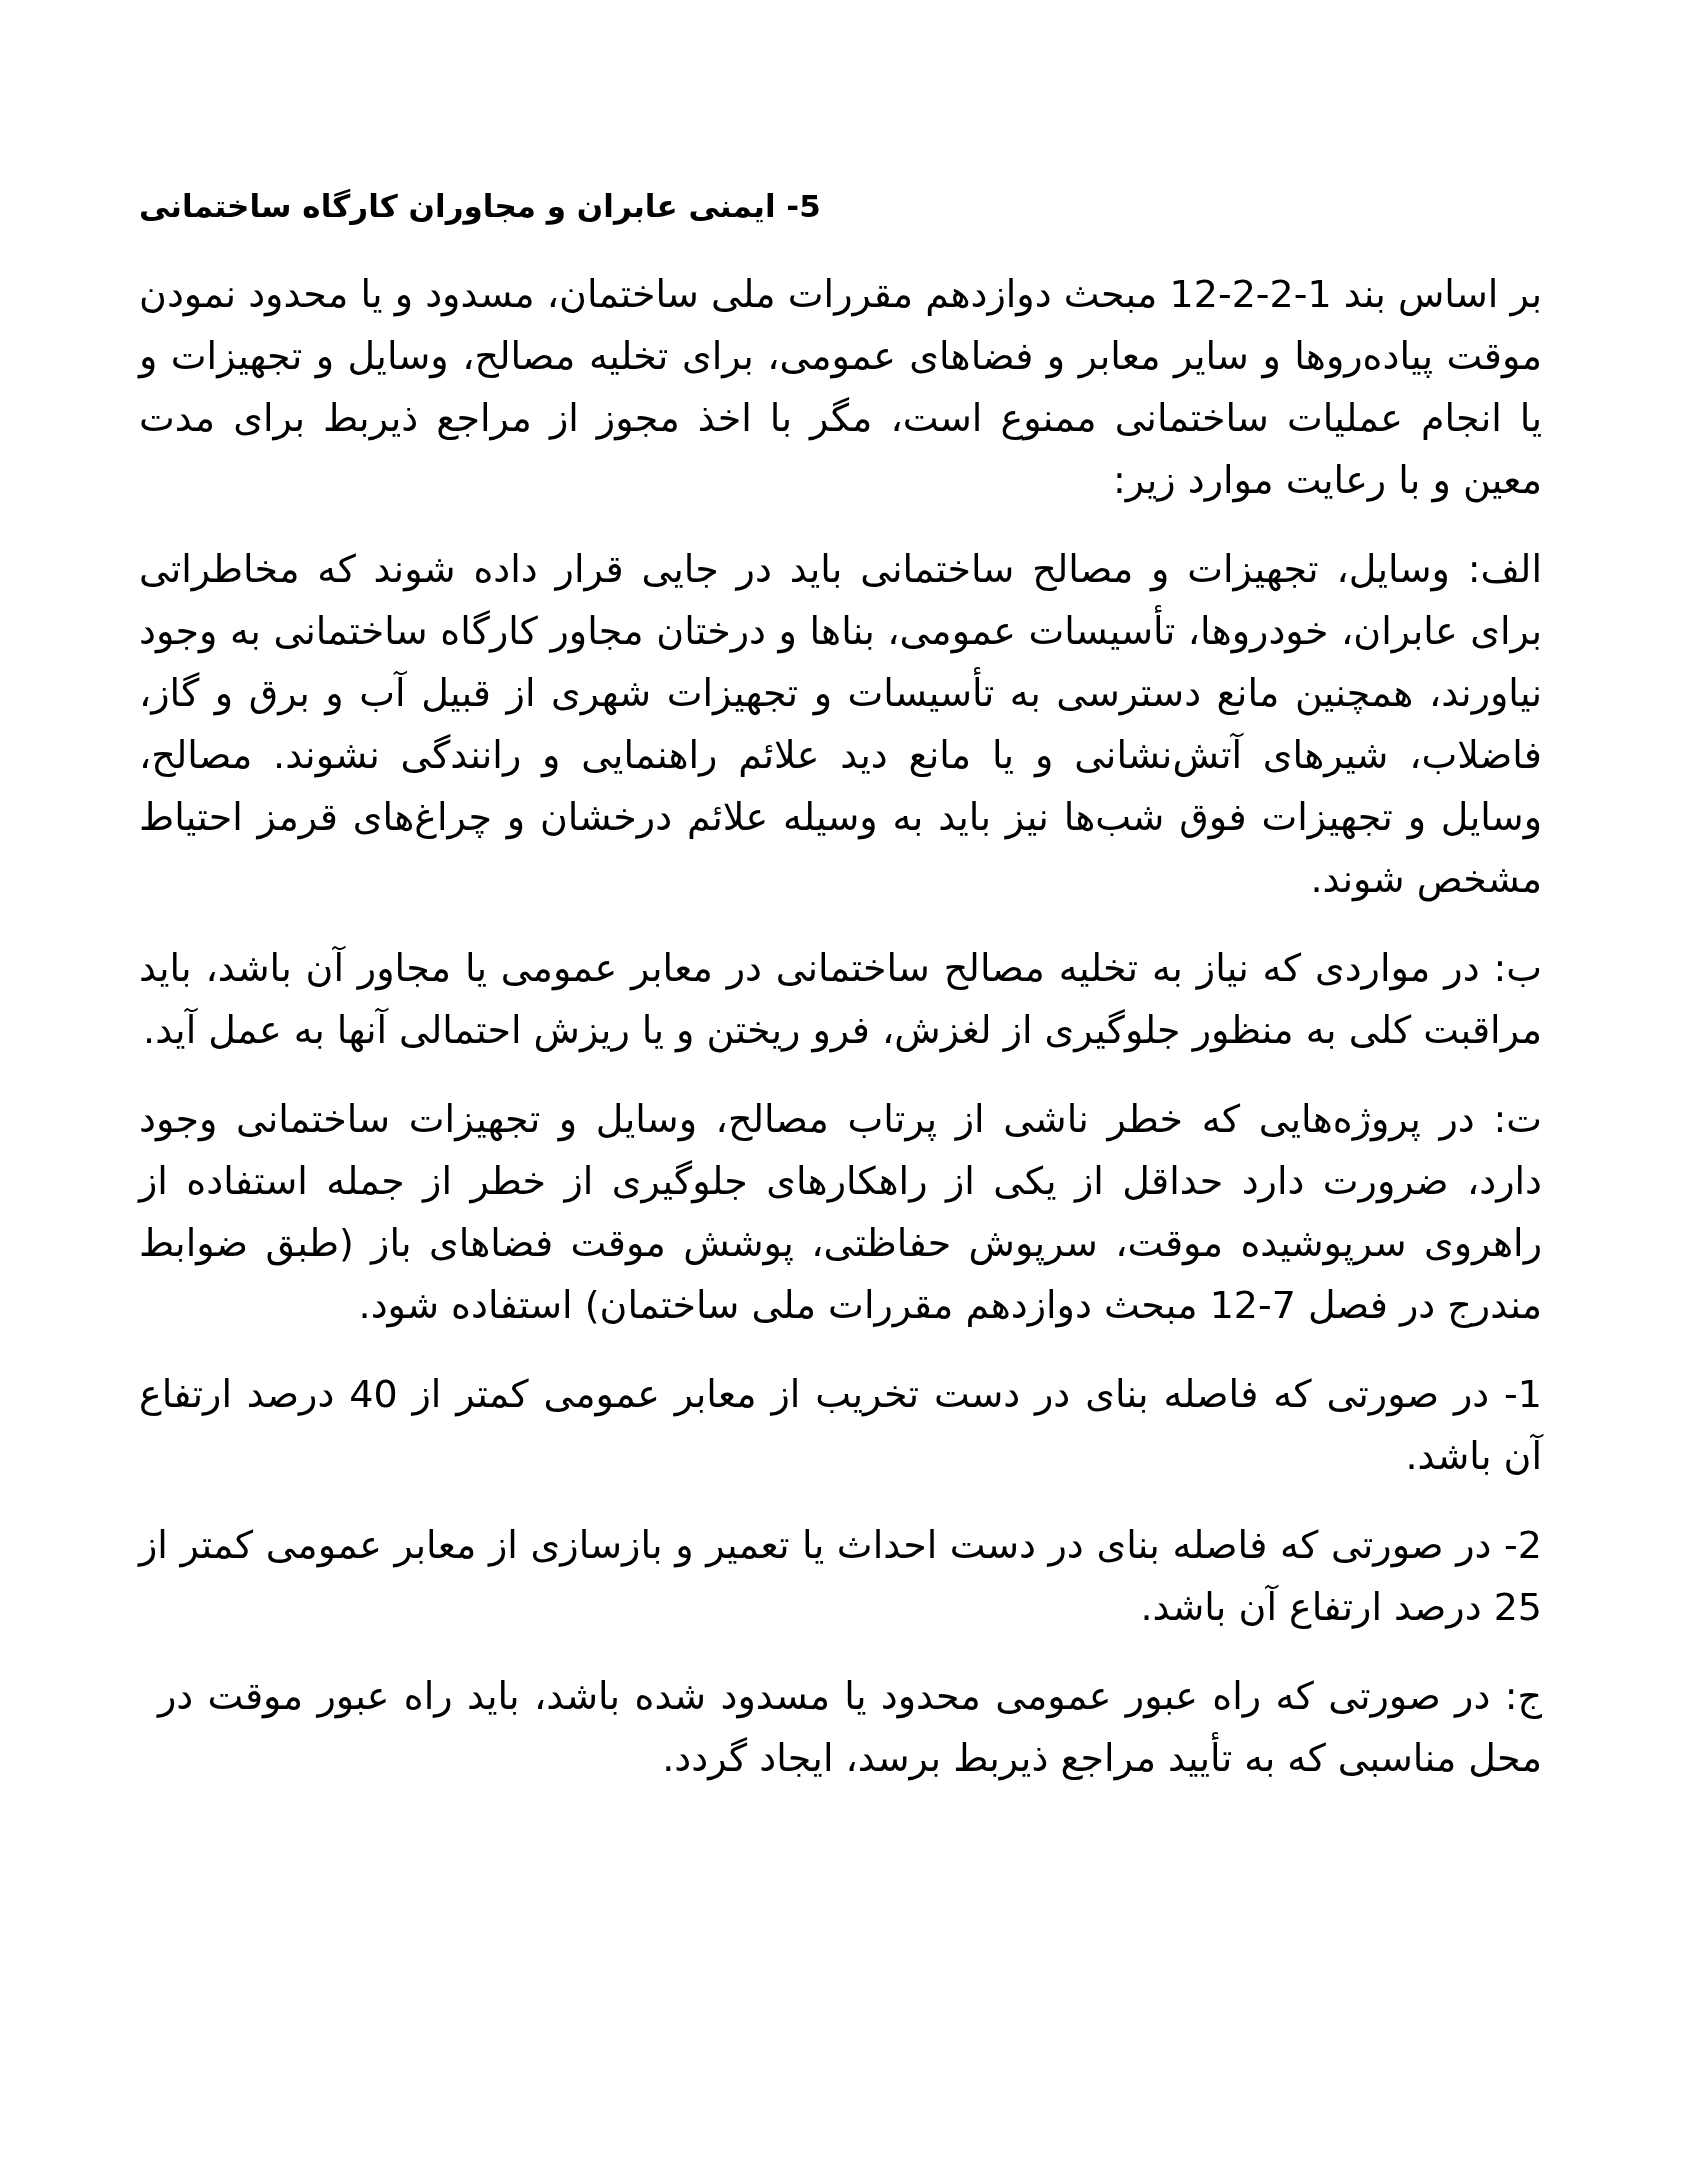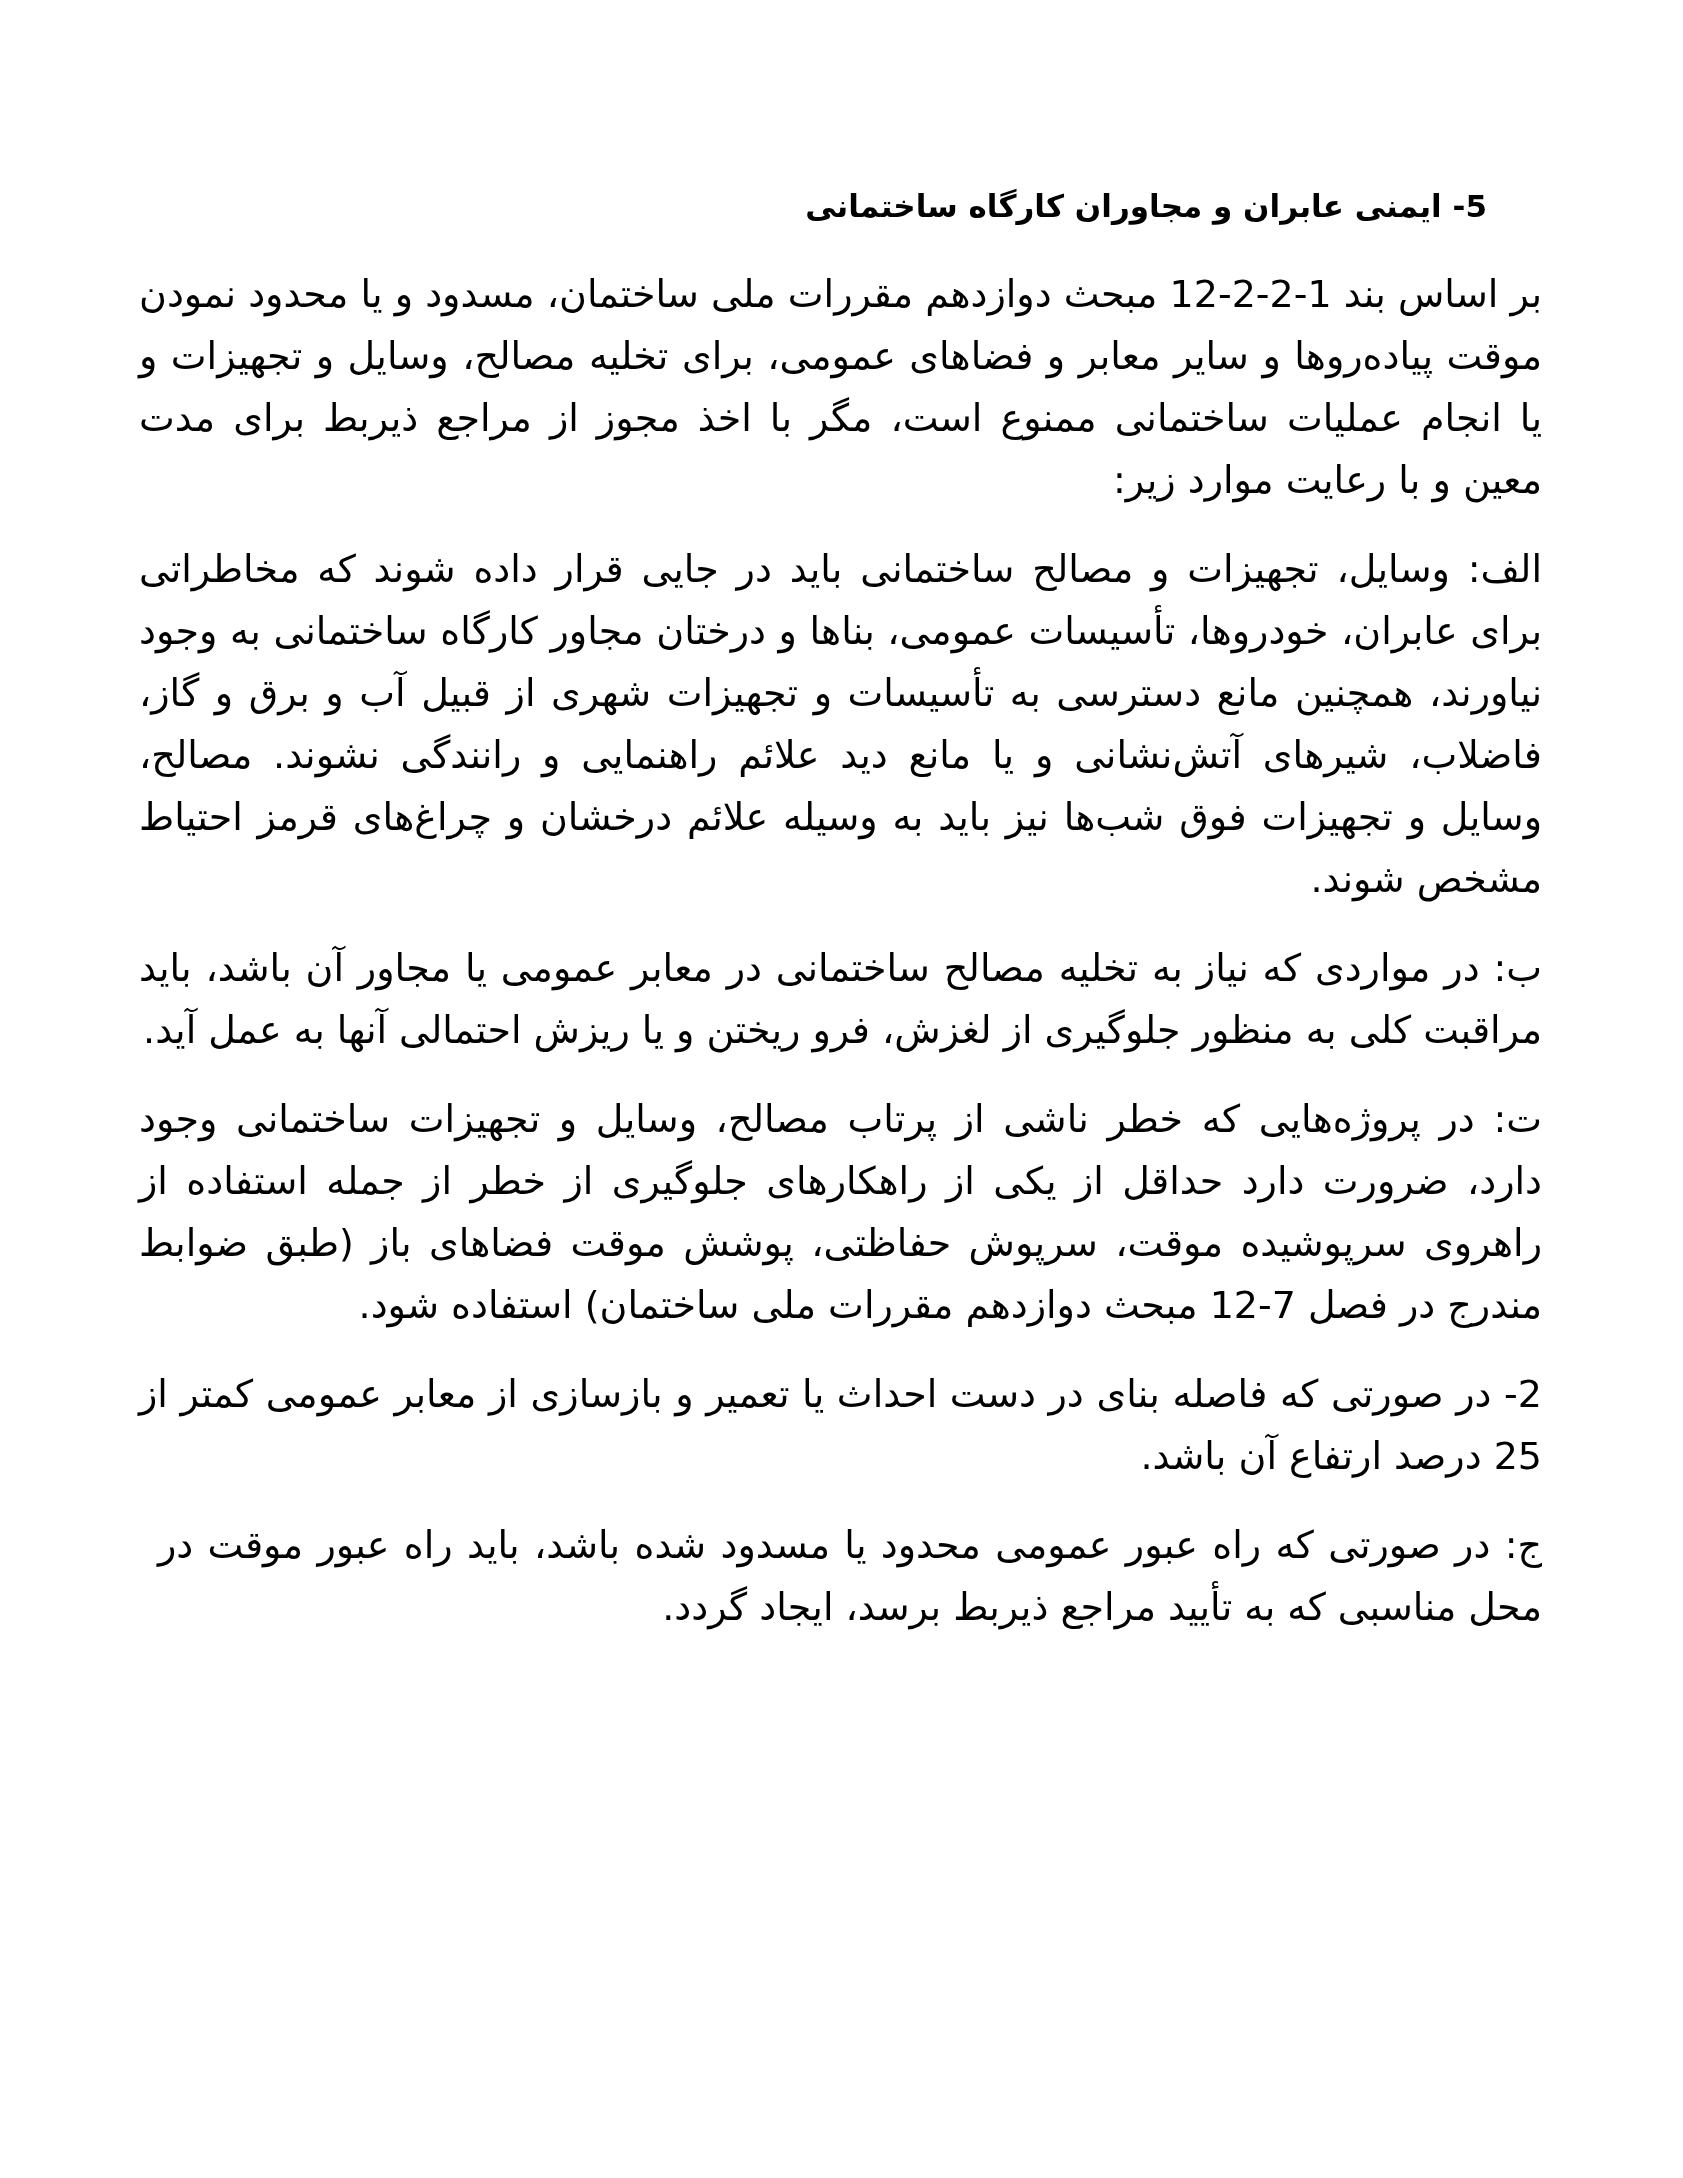--- a/index.html
+++ b/index.html
@@ -20,21 +20,21 @@
     width: 1683px;
     height: 2178px;
     padding: 183px 141px 0 139px;
     background: #ffffff;
   }
   .doc-title {
     font-size: 31px;
     font-weight: bold;
     line-height: 46px;
     margin: 0 55px 34px 0;
-    text-align: right;
+    text-align: left;
   }
   .para {
     font-size: 38px;
     line-height: 62px;
     text-align: justify;
     text-justify: inter-word;
     margin: 0 0 27px 0;
   }
   .para:last-child {
     margin-bottom: 0;
@@ -52,20 +52,21 @@
     <p class="para">بر اساس بند 1-2-2-12 مبحث دوازدهم مقررات ملی ساختمان، مسدود و یا محدود نمودن موقت پیاده‌روها و سایر معابر و فضاهای عمومی، برای تخلیه مصالح، وسایل و تجهیزات و یا انجام عملیات ساختمانی ممنوع است، مگر با اخذ مجوز از مراجع ذیربط برای مدت معین و با رعایت موارد زیر:</p>
 
     <p class="para">الف: وسایل، تجهیزات و مصالح ساختمانی باید در جایی قرار داده شوند که مخاطراتی برای عابران، خودروها، تأسیسات عمومی، بناها و درختان مجاور کارگاه ساختمانی به وجود نیاورند، همچنین مانع دسترسی به تأسیسات و تجهیزات شهری از قبیل آب و برق و گاز، فاضلاب، شیرهای آتش‌نشانی و یا مانع دید علائم راهنمایی و رانندگی نشوند. مصالح، وسایل و تجهیزات فوق شب‌ها نیز باید به وسیله علائم درخشان و چراغ‌های قرمز احتیاط مشخص شوند.</p>
 
     <p class="para">ب: در مواردی که نیاز به تخلیه مصالح ساختمانی در معابر عمومی یا مجاور آن باشد، باید مراقبت کلی به منظور جلوگیری از لغزش، فرو ریختن و یا ریزش احتمالی آنها به عمل آید.</p>
 
 
     <p class="para">ت: در پروژه‌هایی که خطر ناشی از پرتاب مصالح، وسایل و تجهیزات ساختمانی وجود دارد، ضرورت دارد حداقل از یکی از راهکارهای جلوگیری از خطر از جمله استفاده از راهروی سرپوشیده موقت، سرپوش حفاظتی، پوشش موقت فضاهای باز (طبق ضوابط مندرج در فصل 7-12 مبحث دوازدهم مقررات ملی ساختمان) استفاده شود.</p>
 
 
+    <p class="para">1- در صورتی که فاصله بنای در دست تخریب از معابر عمومی کمتر از 40 درصد ارتفاع آن باشد.</p>
 
     <p class="para">2- در صورتی که فاصله بنای در دست احداث یا تعمیر و بازسازی از معابر عمومی کمتر از 25 درصد ارتفاع آن باشد.</p>
 
     <p class="para">ج: در صورتی که راه عبور عمومی محدود یا مسدود شده باشد، باید راه عبور موقت در محل مناسبی که به تأیید مراجع ذیربط برسد، ایجاد گردد.</p>
   </div>
 
 </div>
 
 
 </body></html>

